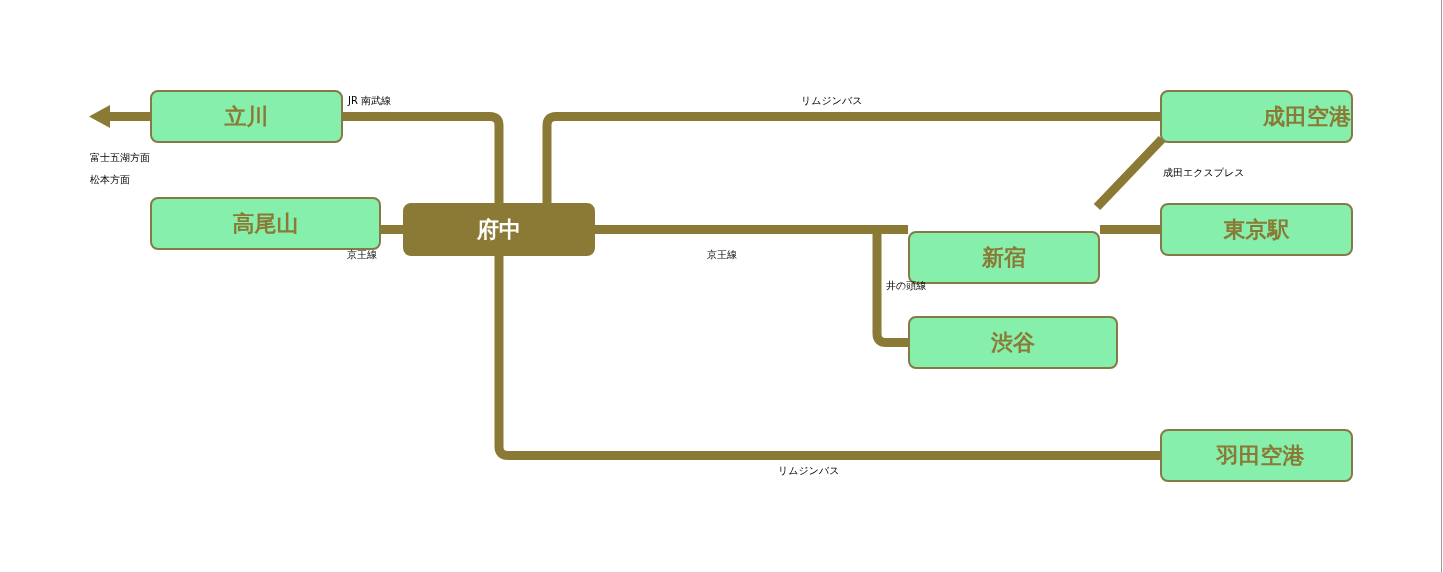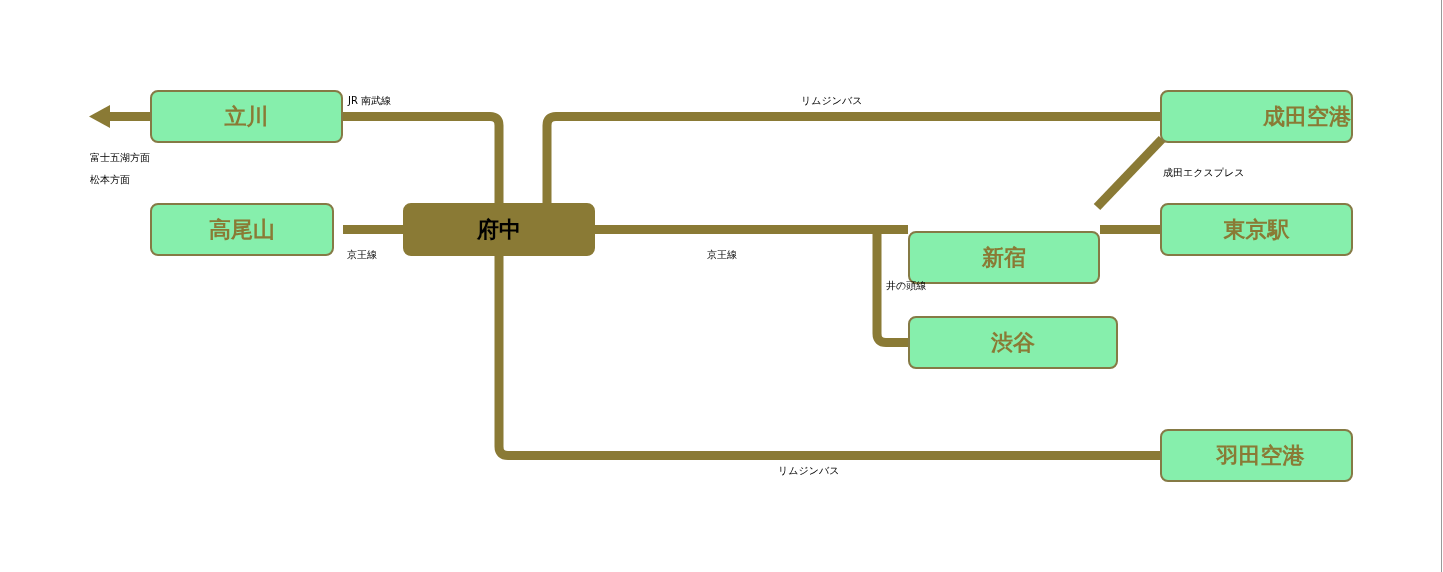--- a/index.html
+++ b/index.html
@@ -39,21 +39,21 @@
       align-items: center;
       justify-content: center;
       font-weight: bold;
       font-size: 22px;
       color: #8a7a35;
       cursor: pointer;
     }
     .station.hub {
       background: #8a7a35;
       border-color: #8a7a35;
-      color: #000000;
+      color: #ffffff;
     }
     .label {
       position: absolute;
       font-size: 10px;
       color: #000000;
       white-space: nowrap;
       line-height: 18px;
     }
   </style>
 </head>
@@ -82,21 +82,21 @@
 
     <path d="M499 250 V446.5 Q499 455.5 508 455.5 H1160"></path>
   </g>
 
   <polygon points="89,116.5 110,105 110,128" fill="#8a7a35"></polygon>
 </svg>
 
 <div class="station" style="left:150px;top:90px;width:193px;height:53px;">
   <span>立川</span>
 </div>
-<div class="station" style="left:150px;top:203px;width:184px;height:53px;">
+<div class="station" style="left:150px;top:197px;width:231px;height:53px;">
   <span>高尾山</span>
 </div>
 <div class="station hub" style="left:403px;top:203px;width:192px;height:53px;">
   <span>府中</span>
 </div>
 <div class="station" style="left:908px;top:203px;width:192px;height:53px;margin-top:28px;">
   <span>新宿</span>
 </div>
 <div class="station" style="left:908px;top:316px;width:210px;height:53px;">
   <span>渋谷</span>

